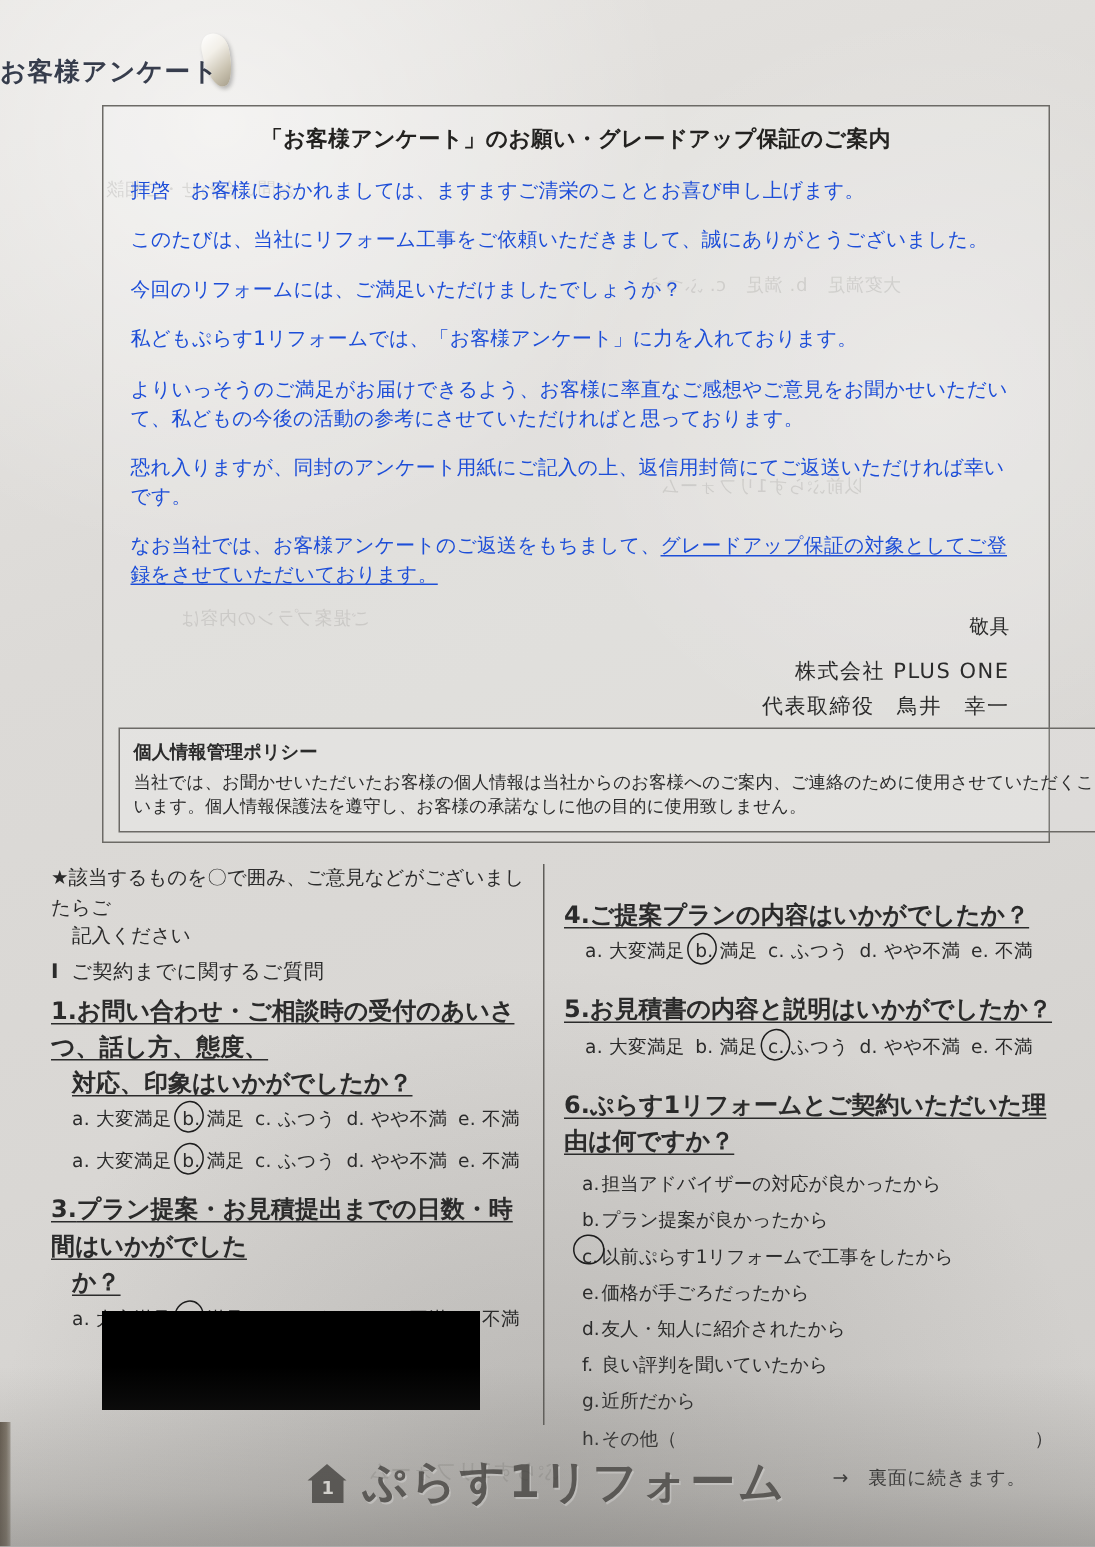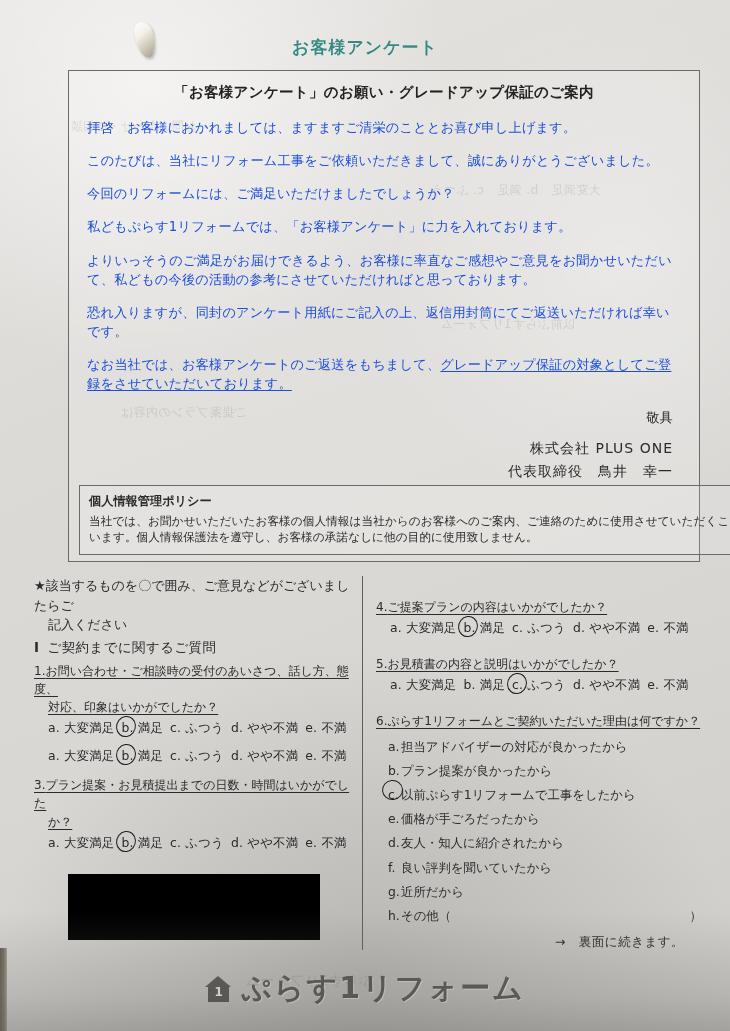--- a/index.html
+++ b/index.html
@@ -60,25 +60,25 @@
     transform: scaleX(-1);
     pointer-events: none;
     white-space: nowrap;
   }
 
   
   #banner-title {
     position: absolute;
     left: 0; right: 0;
     top: 36px;
-    text-align: center;
+    text-align: left;
     font-size: 17px;
     font-weight: 700;
     letter-spacing: 1px;
-    color: #0f766e;
+    color: #0f172a;
     opacity: .82;
     text-shadow: 0 0 1px rgba(255,255,255,.8);
   }
 
   
   #letter-box {
     position: absolute;
     left: 56px; top: 70px;
     width: 632px; height: 492px;
     border: 1.5px solid #6c6a66;
@@ -162,24 +162,25 @@
   .instruction .ind { display: block; padding-left: 14px; }
   .section-label {
     font-size: 13.4px;
     margin: 4px 0 5px 0;
     letter-spacing: .5px;
   }
   .section-label .rom { font-weight: 700; padding-right: 8px; }
 
   .q { margin-bottom: 11px; position: relative; }
   .q-text {
-    font-size: 12px;
+    font-size: 16px;
     line-height: 1.52;
     text-decoration: underline;
     text-underline-offset: 2.5px;
+    font-weight: bold;
   }
   .q-text .ind { display: block; padding-left: 14px; }
   .opts {
     font-size: 12.4px;
     padding-left: 14px;
     margin-top: 4px;
     white-space: nowrap;
     letter-spacing: .2px;
   }
   .opt { margin-right: 7px; position: relative; display: inline-block; }

